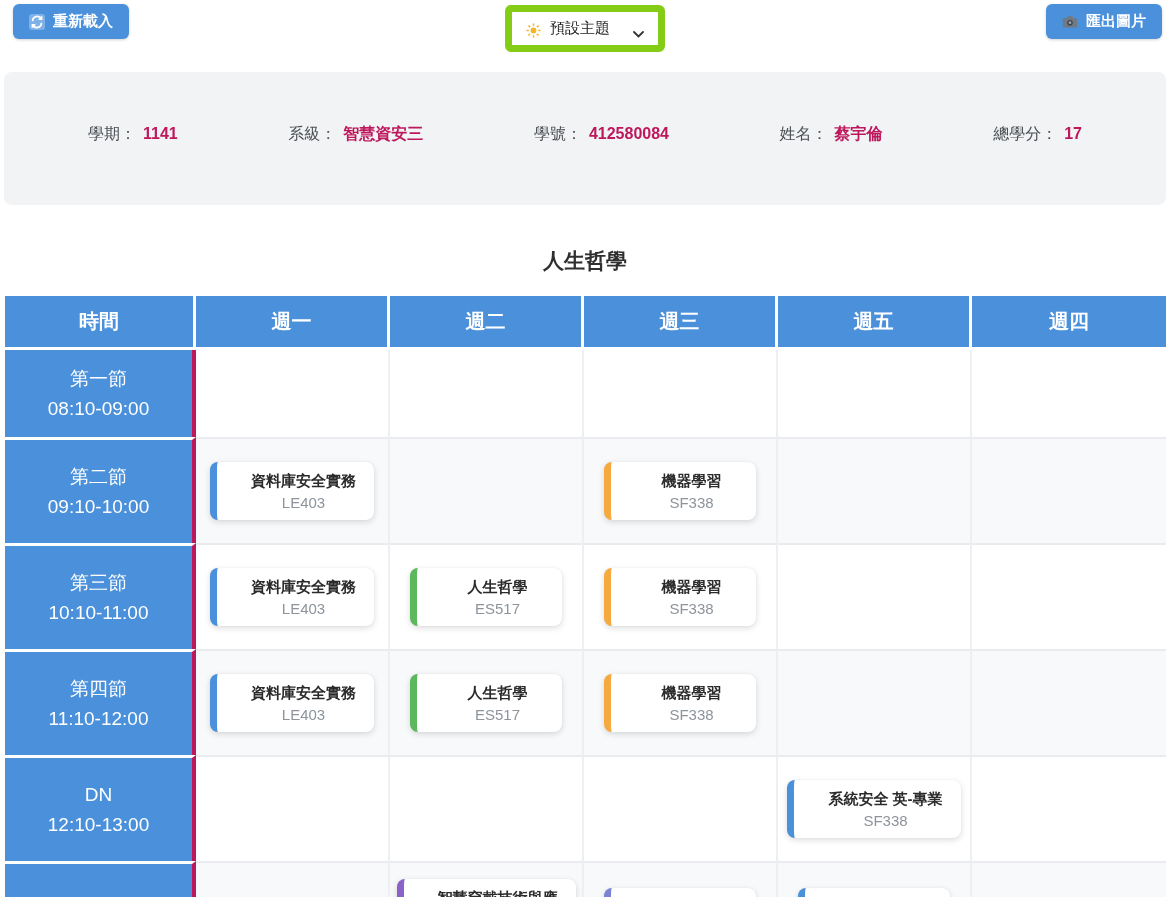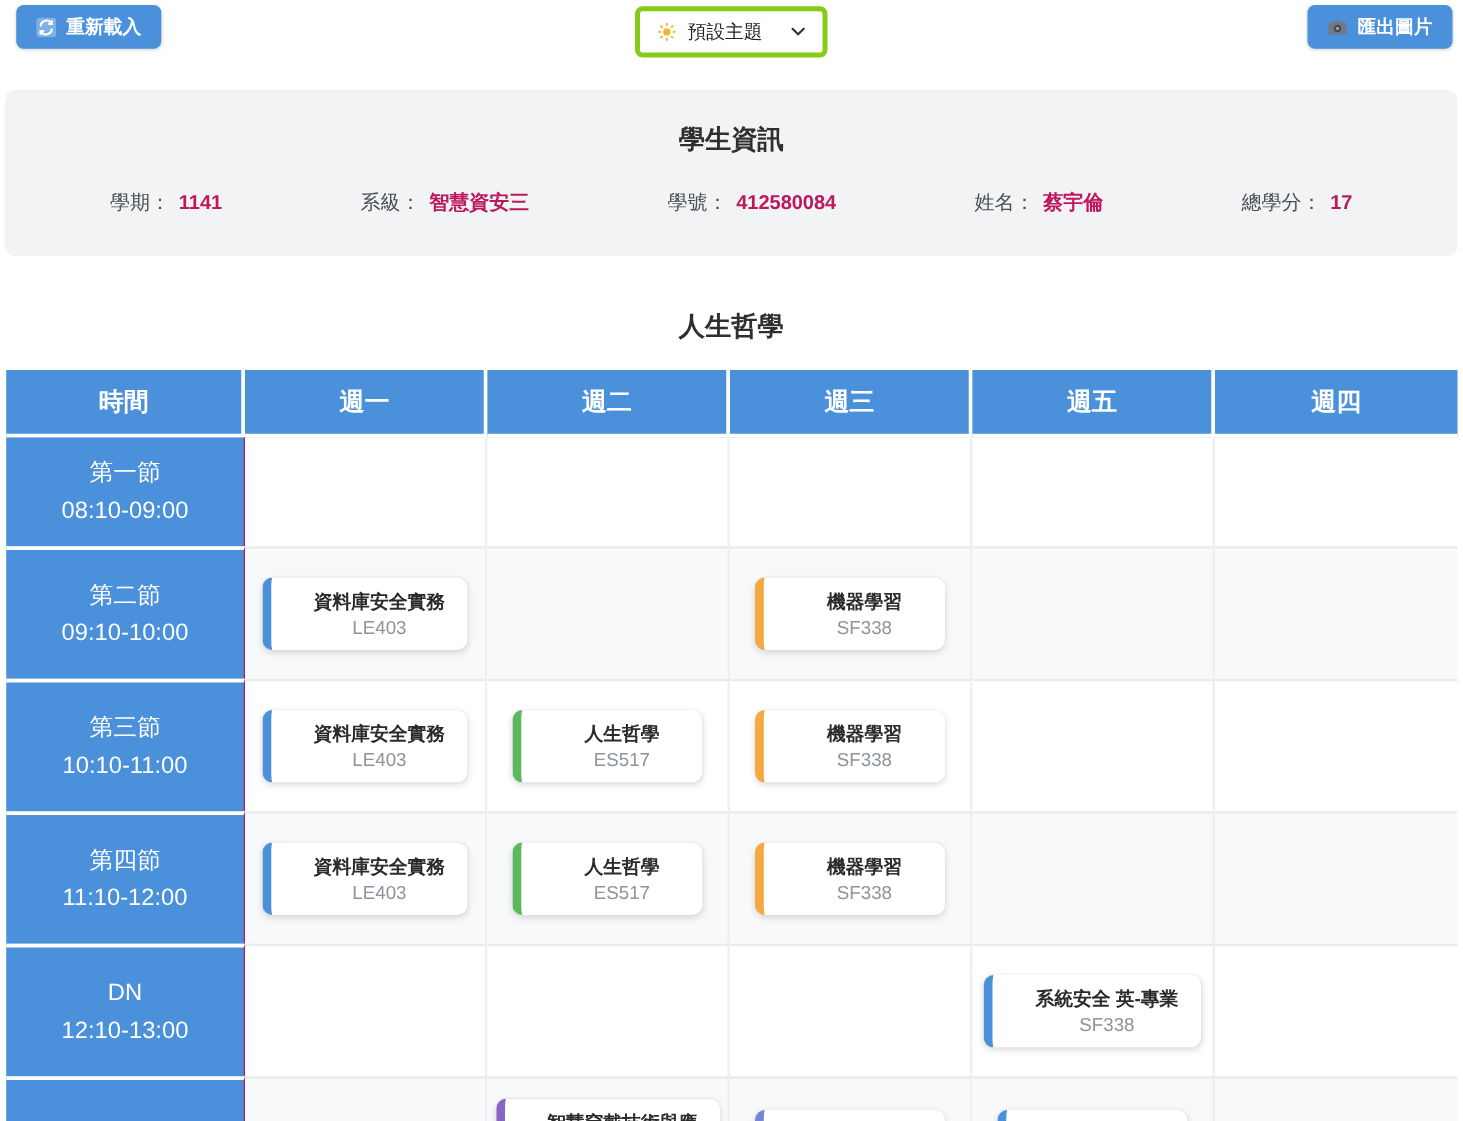--- a/index.html
+++ b/index.html
@@ -13,22 +13,22 @@
     background: #4a90da; color: #fff; border: none; border-radius: 6px;
     padding: 8px 16px; font-size: 15px; font-weight: 600; cursor: pointer;
     box-shadow: 0 1px 3px rgba(0,0,0,.18); font-family: inherit;
   }
   .btn.reload { left: 13px; }
   .btn.export { right: 8px; }
   .icon-box { display: inline-flex; align-items: center; }
 
   .theme-select {
     position: absolute; top: 5px; left: 50%; transform: translateX(-50%);
-    display: inline-flex; align-items: center; gap: 9px;
-    background: #fff; border: 4px solid #84cc16; border-radius: 6px;
+    display: inline-flex; align-items: flex-end; gap: 9px;
+    background: #fff; border: 7px solid #84cc16; border-radius: 6px;
     padding: 7px 14px; font-size: 15px; color: #222; cursor: pointer; min-width: 148px;
   }
   .theme-select .chev { margin-left: 14px; display: inline-flex; }
 
   
   .info-panel {
     margin: 26px 4px 0 4px; height: 133px; background: #f1f3f4; border-radius: 8px;
     padding-top: 25px;
   }
   .info-title { text-align: center; font-size: 21px; font-weight: 700; color: #2f2f2f; }
@@ -49,21 +49,21 @@
     background: #4a90da; color: #fff; font-size: 20px; font-weight: 700;
     height: 54px; display: flex; align-items: center; justify-content: center;
     border-right: 3px solid #fff; border-bottom: 3px solid #fff;
   }
   .th:last-child { border-right: none; }
   .trow { height: 106px; }
   .trow.first { height: 87px; }
   .time-cell {
     background: #4a90da; color: #fff; font-size: 19px; line-height: 1.55;
     display: flex; flex-direction: column; align-items: center; justify-content: center;
-    border-right: 1px solid #be185d; text-align: center;
+    border-right: 4px solid #be185d; text-align: center;
   }
   .trow + .trow .time-cell { border-top: 3px solid #fff; }
   .day-cell {
     background: #ffffff; display: flex; align-items: center; justify-content: center;
     border-right: 2px solid #edeff2;
   }
   .day-cell:last-child { border-right: none; }
   .trow + .trow .day-cell { border-top: 2px solid #e9ebee; }
   .trow.alt .day-cell { background: #f8f9fa; }
   .trow.partial .day-cell { align-items: flex-start; }
@@ -125,21 +125,20 @@
         <rect x="5" y="2.3" width="6" height="3.2" rx="1" fill="#717a84"></rect>
         <circle cx="8" cy="8.7" r="2.8" fill="#3d444c"></circle>
         <circle cx="8" cy="8.7" r="1.4" fill="#9aa3ad"></circle>
       </svg>
     </span>
     <span>匯出圖片</span>
   </button>
 </div>
 
 <div class="info-panel">
-  <div class="info-title">學生資訊</div>
   <div class="info-fields">
     <div class="info-field">
       <span class="lbl">學期：</span><span class="val">1141</span>
     </div>
     <div class="info-field">
       <span class="lbl">系級：</span><span class="val">智慧資安三</span>
     </div>
     <div class="info-field">
       <span class="lbl">學號：</span><span class="val">412580084</span>
     </div>

